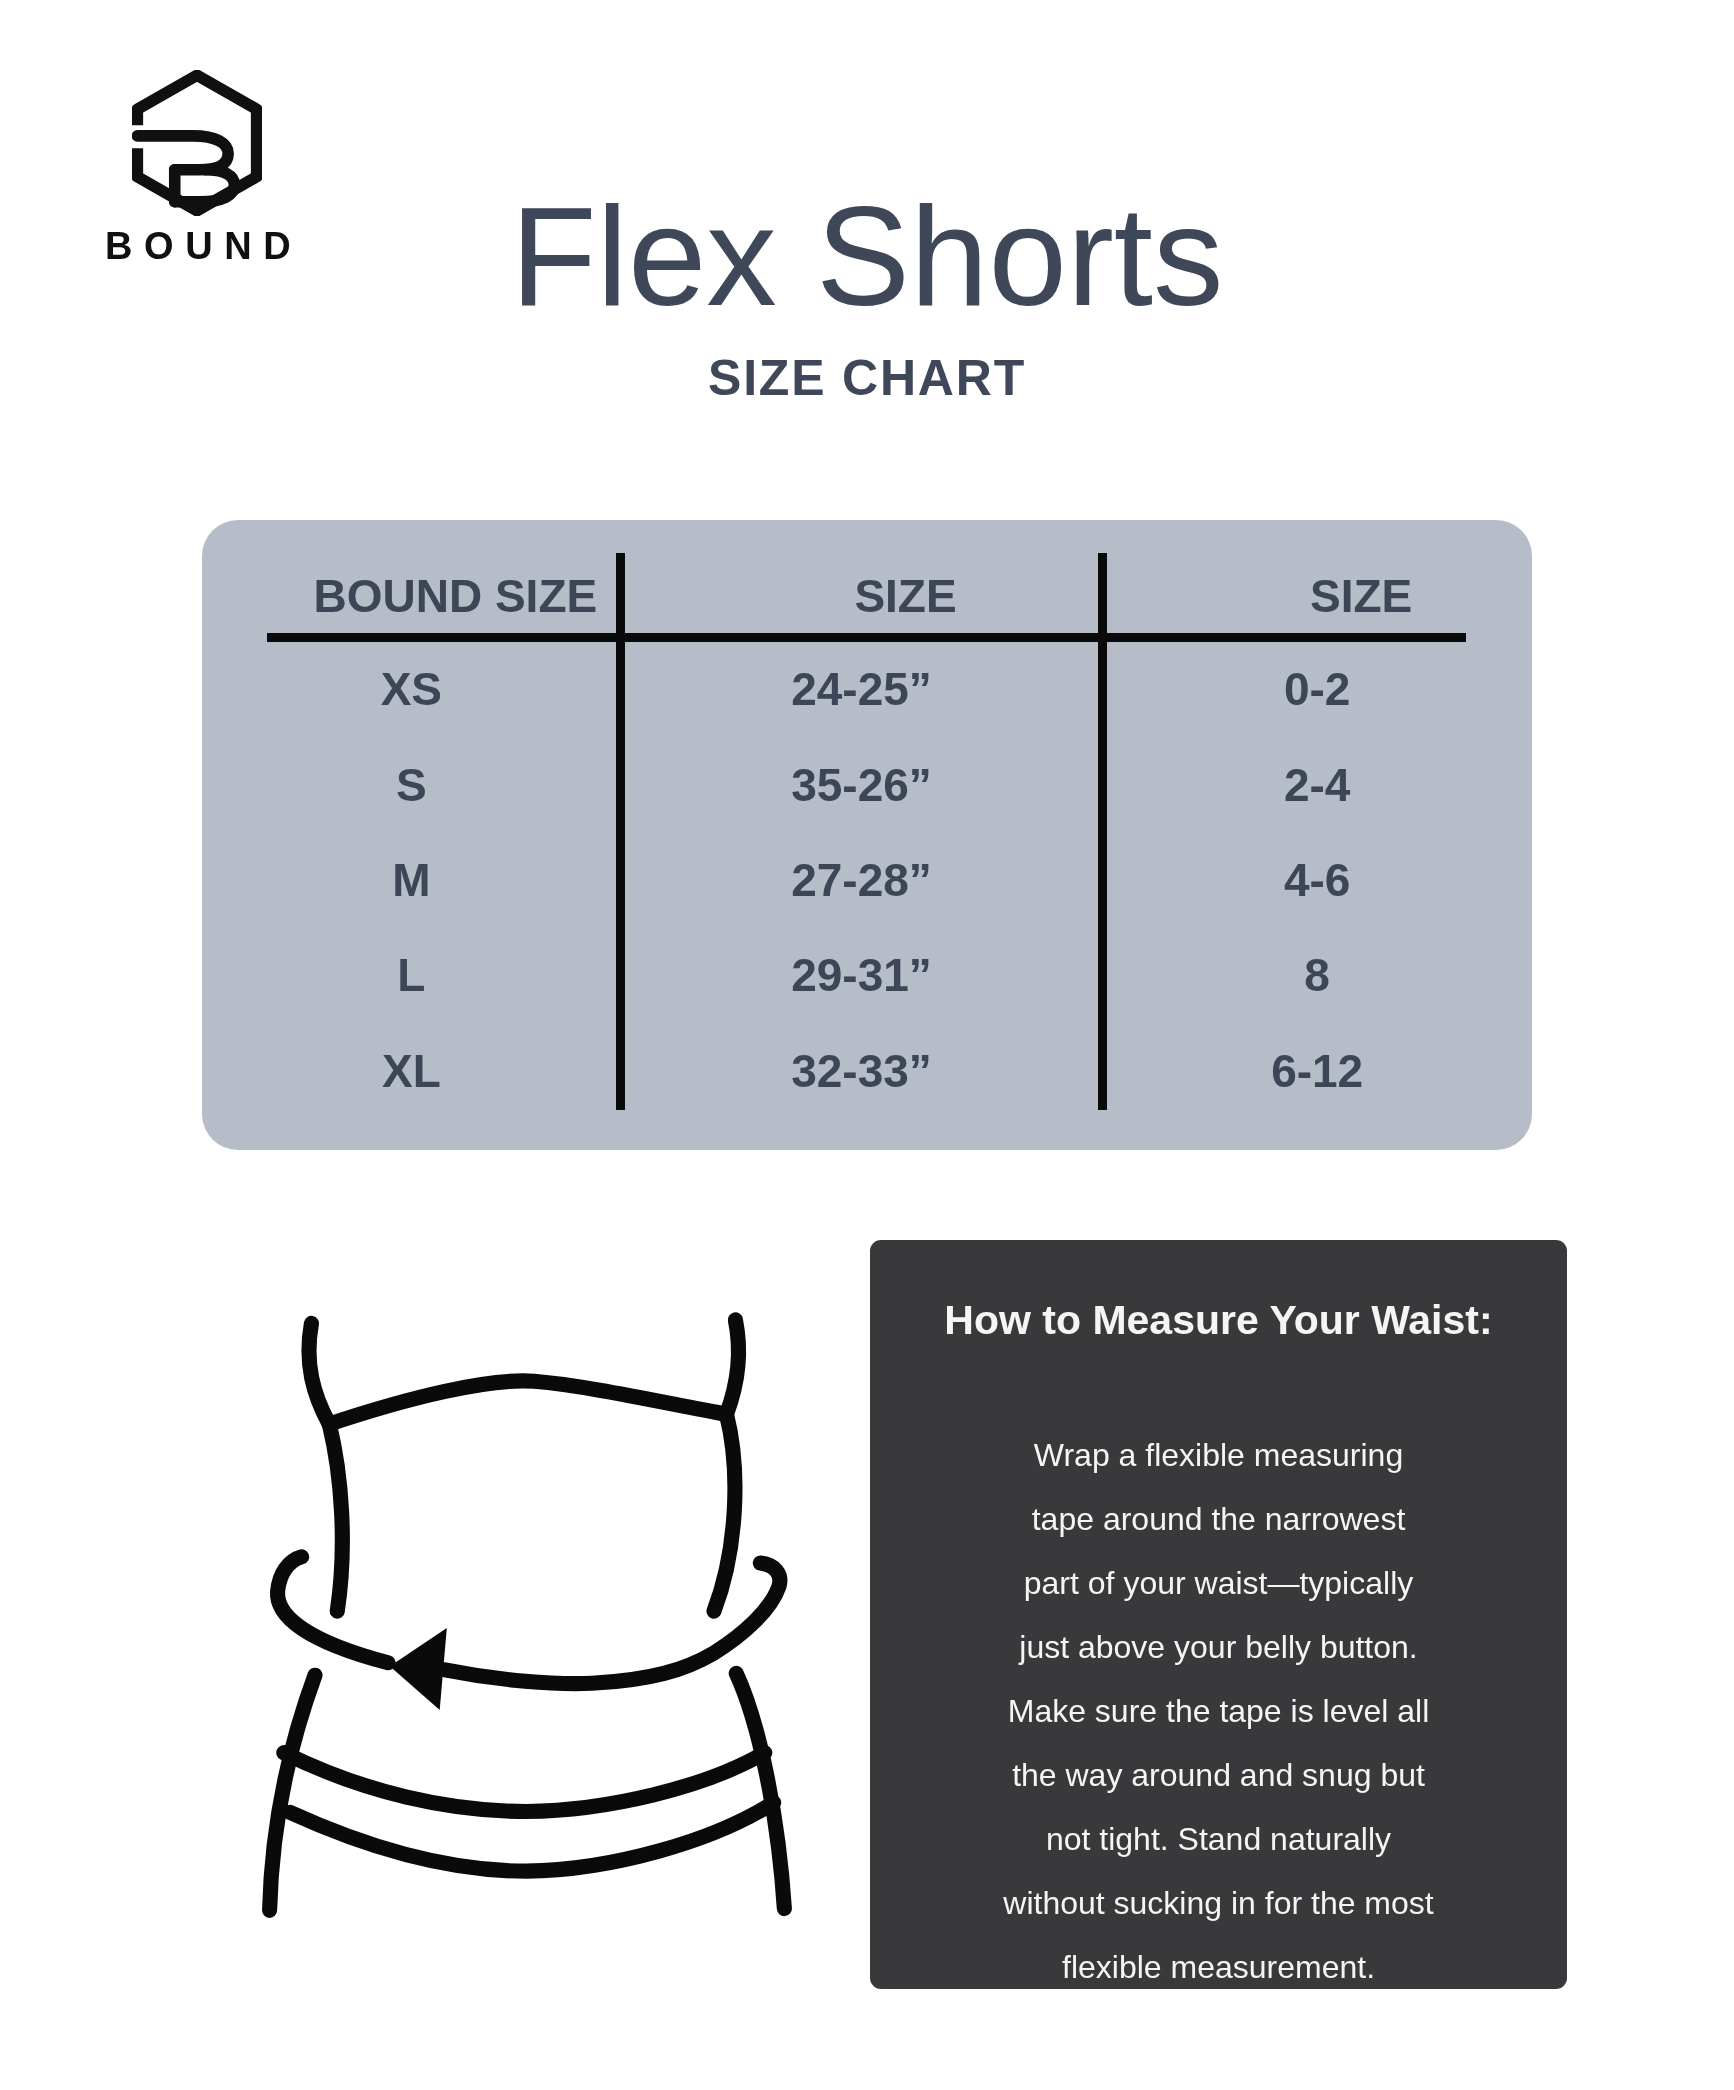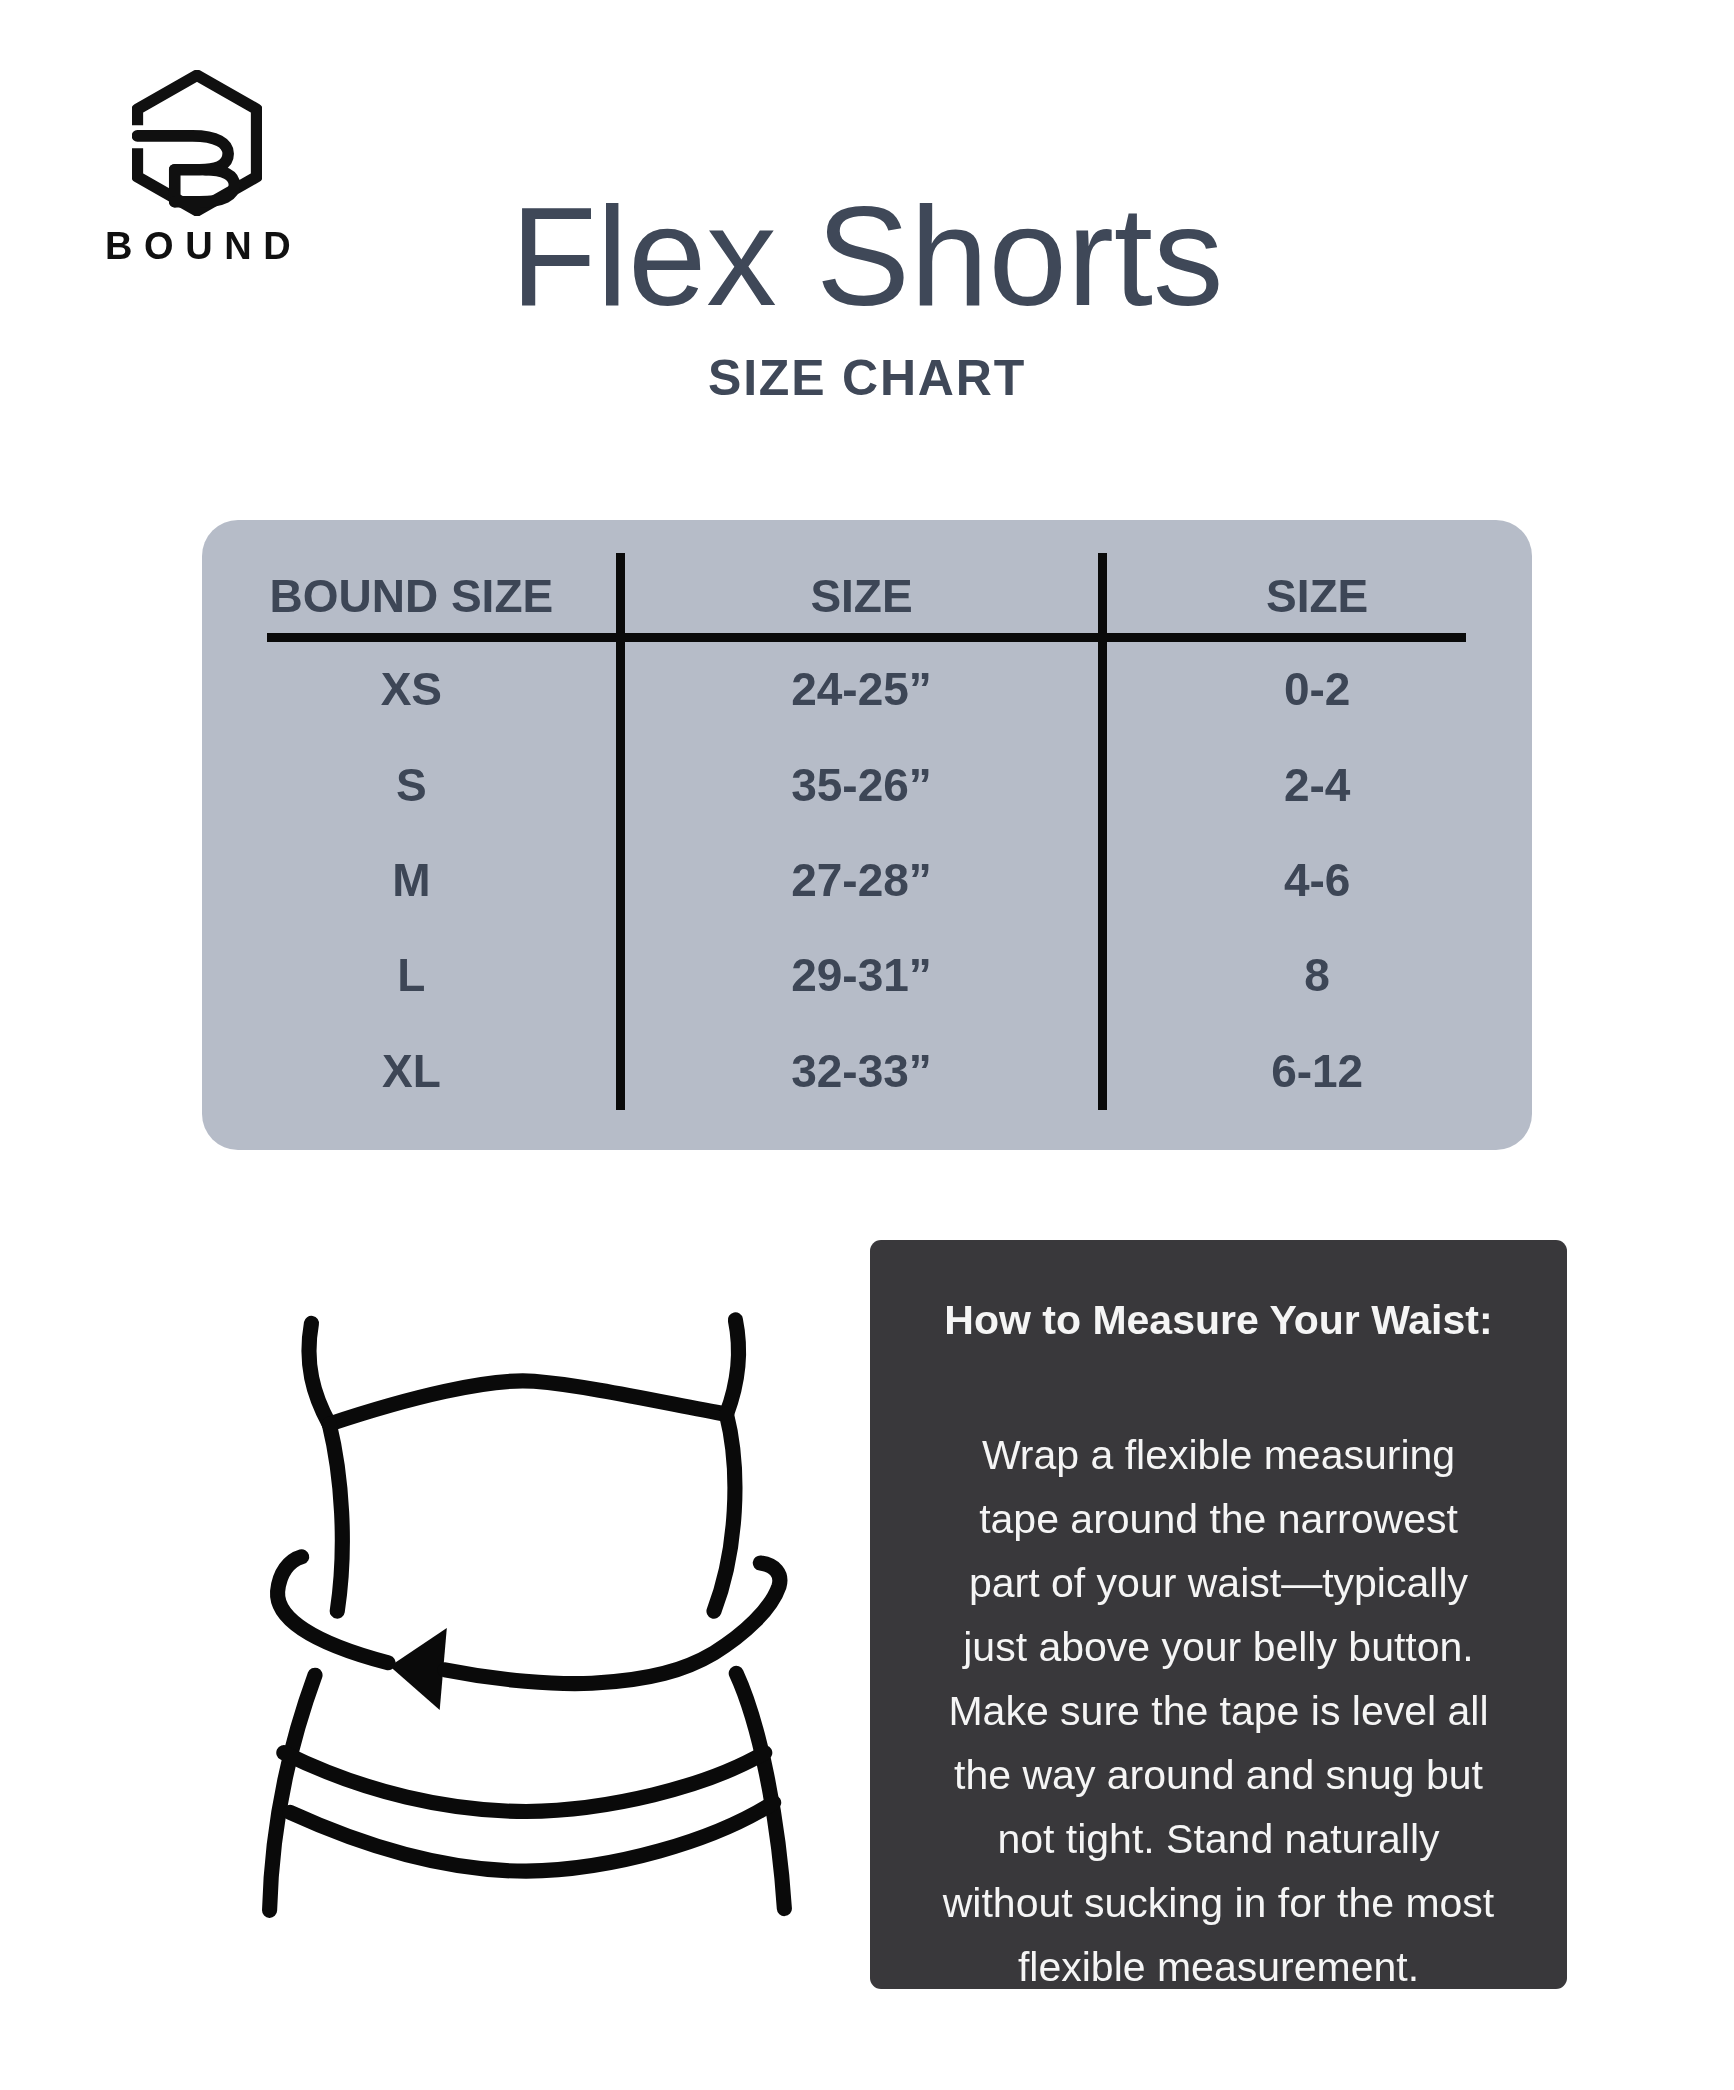--- a/index.html
+++ b/index.html
@@ -32,21 +32,21 @@
 
   
   .size-table {
     position:absolute; left:202px; top:520px;
     width:1330px; height:630px;
     background:#b6bcc8; border-radius:36px;
     color:#3d4656;
   }
   .thead {
     position:absolute; top:50px; left:0; width:100%;
-    display:flex; font-weight:700; font-size:46px; line-height:53px;
+    display:flex; font-weight:700; font-size:46px; line-height:53px;padding-left:44px;
   }
   .cell { text-align:center; }
   .col-0 { width:419px; }
   .col-1 { width:482px; }
   .col-2 { width:430px; }
   .header-rule {
     position:absolute; left:65px; top:113px;
     width:1199px; height:9px; background:#0a0a0a;
   }
   .vline {
@@ -66,21 +66,21 @@
     position:absolute; left:870px; top:1240px;
     width:697px; height:749px; box-sizing:border-box;
     background:#39383b; border-radius:11px;
     color:#f5f5f5; text-align:center;
   }
   .measure-heading {
     margin-top:57px; font-size:41px; font-weight:700;
     line-height:46px; white-space:nowrap;
   }
   .measure-body {
-    margin-top:80px; font-size:41px; font-weight:400; line-height:64px;
+    margin-top:80px; font-size:32px; font-weight:400; line-height:64px;
   }
   .measure-line { white-space:nowrap; }
 
   
   .waist-illustration { position:absolute; left:258px; top:1310px; }
 </style>
 </head>
 <body>
 
 <div class="logo-mark">

